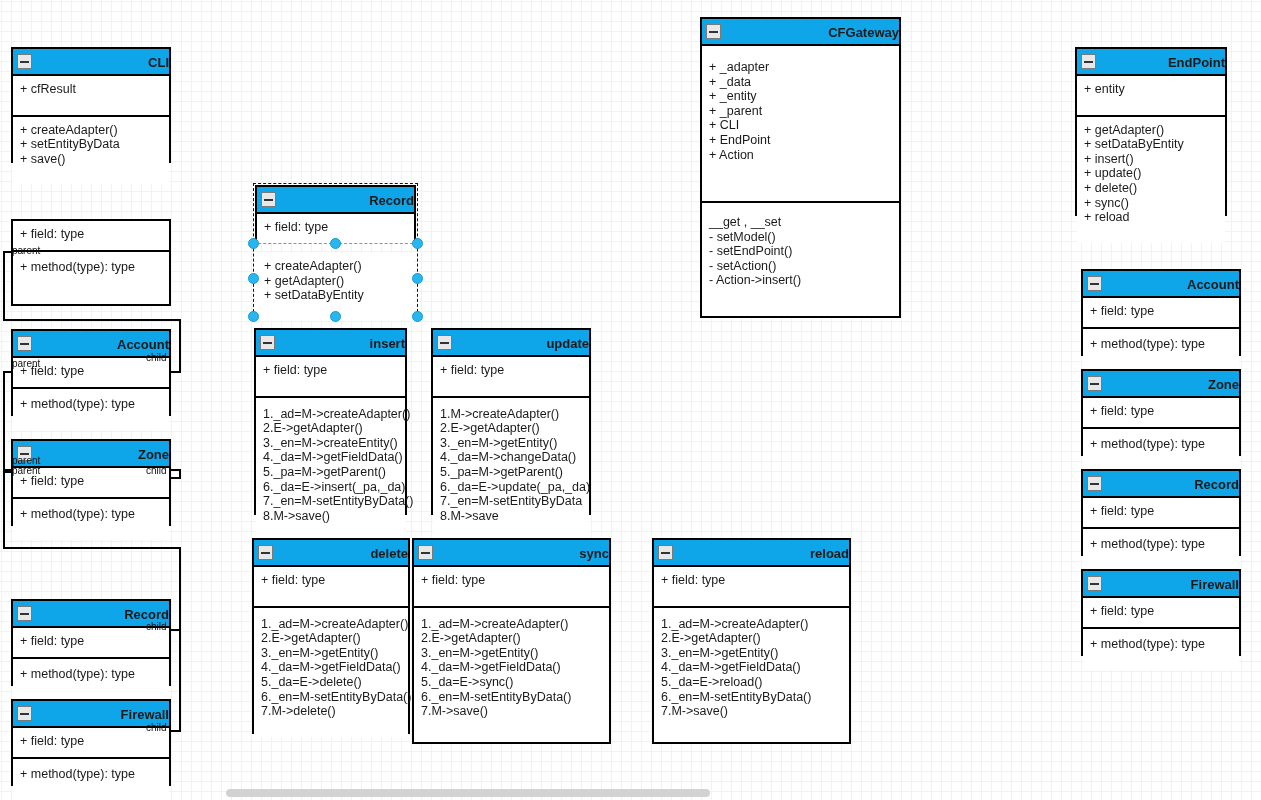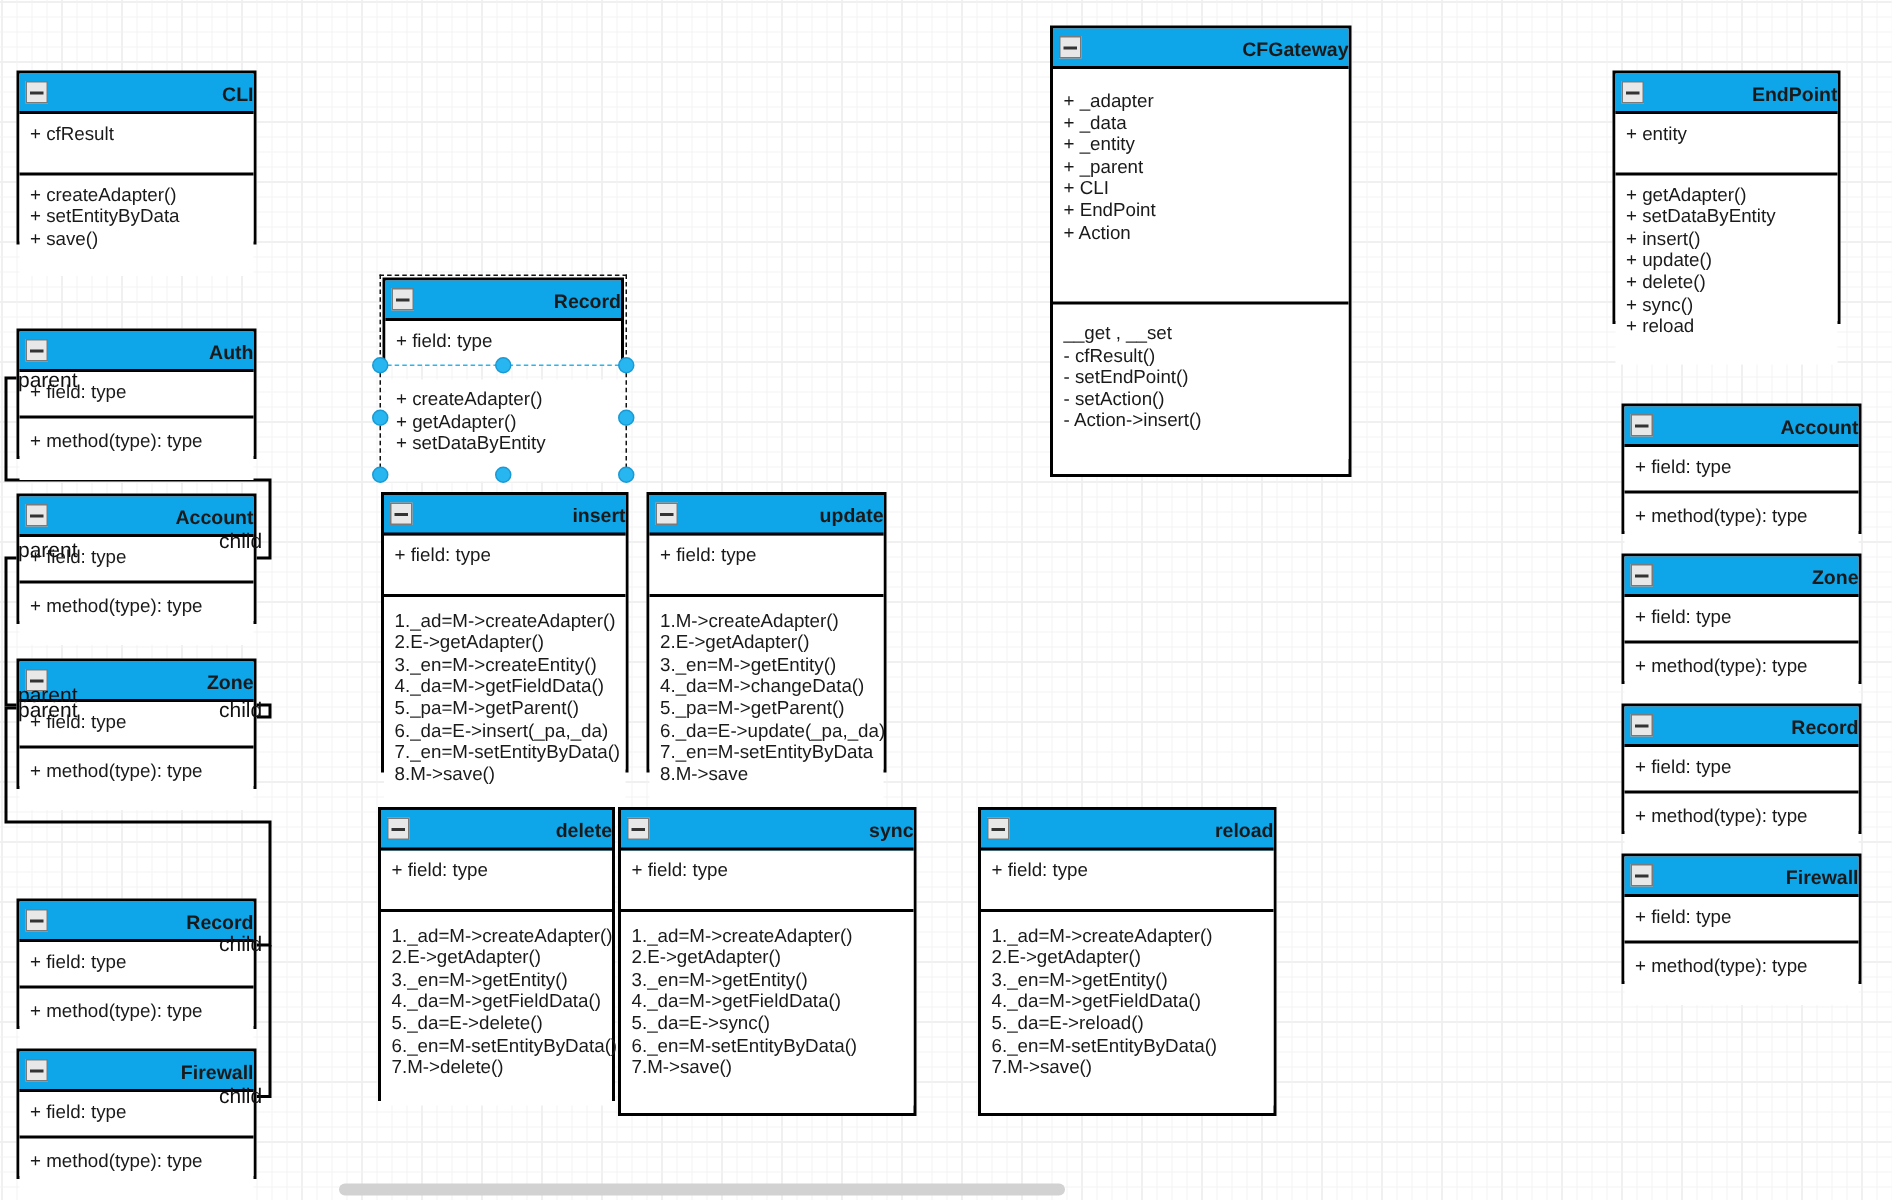--- a/index.html
+++ b/index.html
@@ -130,21 +130,21 @@
   }
   .mid-line {
     position: absolute;
     height: 0;
     border-top: 1.5px dashed #28b6f0;
     z-index: 15;
   }
   
   .edge-label {
     position: absolute;
-    font-size: 14px;
+    font-size: 10px;
     color: #111111;
     background: transparent;
     white-space: nowrap;
     z-index: 8;
   }
   
   .hscroll-track {
     position: absolute;
     left: 0;
     bottom: 0;
@@ -210,21 +210,21 @@
       <div class="row">+ _adapter</div>
       <div class="row">+ _data</div>
       <div class="row">+ _entity</div>
       <div class="row">+ _parent</div>
       <div class="row">+ CLI</div>
       <div class="row">+ EndPoint</div>
       <div class="row">+ Action</div>
     </div>
     <div class="uml-section divided" style="padding-top:12px;">
       <div class="row">__get , __set</div>
-      <div class="row">- cfResult()</div>
+      <div class="row">- setModel()</div>
       <div class="row">- setEndPoint()</div>
       <div class="row">- setAction()</div>
       <div class="row">- Action-&gt;insert()</div>
     </div>
   </div>
 
   <div class="umlbox" style="left:1075px; top:47px; width:152px; height:169px;">
     <div class="uml-title">
       <span class="collapse-icon"></span>
       <span>EndPoint</span>
@@ -267,21 +267,21 @@
     <div class="handle" style="left:-5px;  top:55px;"></div>
     <div class="handle" style="left:77px;  top:55px;"></div>
     <div class="handle" style="left:159px; top:55px;"></div>
     <div class="handle" style="left:-5px;  top:90px;"></div>
     <div class="handle" style="left:159px; top:90px;"></div>
     <div class="handle" style="left:-5px;  top:128px;"></div>
     <div class="handle" style="left:77px;  top:128px;"></div>
     <div class="handle" style="left:159px; top:128px;"></div>
   </div>
 
-  <div class="umlbox" style="left:254px; top:328px; width:165px; height:187px;">
+  <div class="umlbox" style="left:254px; top:328px; width:153px; height:187px;">
     <div class="uml-title">
       <span class="collapse-icon"></span>
       <span>insert</span>
     </div>
     <div class="uml-section attrs">
       <div class="row">+ field: type</div>
     </div>
     <div class="uml-section divided" style="padding-top:9px;">
       <div class="row">1._ad=M-&gt;createAdapter()</div>
       <div class="row">2.E-&gt;getAdapter()</div>
@@ -365,24 +365,20 @@
       <div class="row">2.E-&gt;getAdapter()</div>
       <div class="row">3._en=M-&gt;getEntity()</div>
       <div class="row">4._da=M-&gt;getFieldData()</div>
       <div class="row">5._da=E-&gt;reload()</div>
       <div class="row">6._en=M-setEntityByData()</div>
       <div class="row">7.M-&gt;save()</div>
     </div>
   </div>
 
   <div class="umlbox" style="left:11px; top:219px; width:160px; height:87px;">
-    <div class="uml-title">
-      <span class="collapse-icon"></span>
-      <span>Auth</span>
-    </div>
     <div class="uml-section attrs" style="height:27px; padding-top:6px;">
       <div class="row">+ field: type</div>
     </div>
     <div class="uml-section divided" style="padding-top:8px;">
       <div class="row">+ method(type): type</div>
     </div>
   </div>
 
   <div class="umlbox" style="left:11px; top:329px; width:160px; height:87px;">
     <div class="uml-title">

